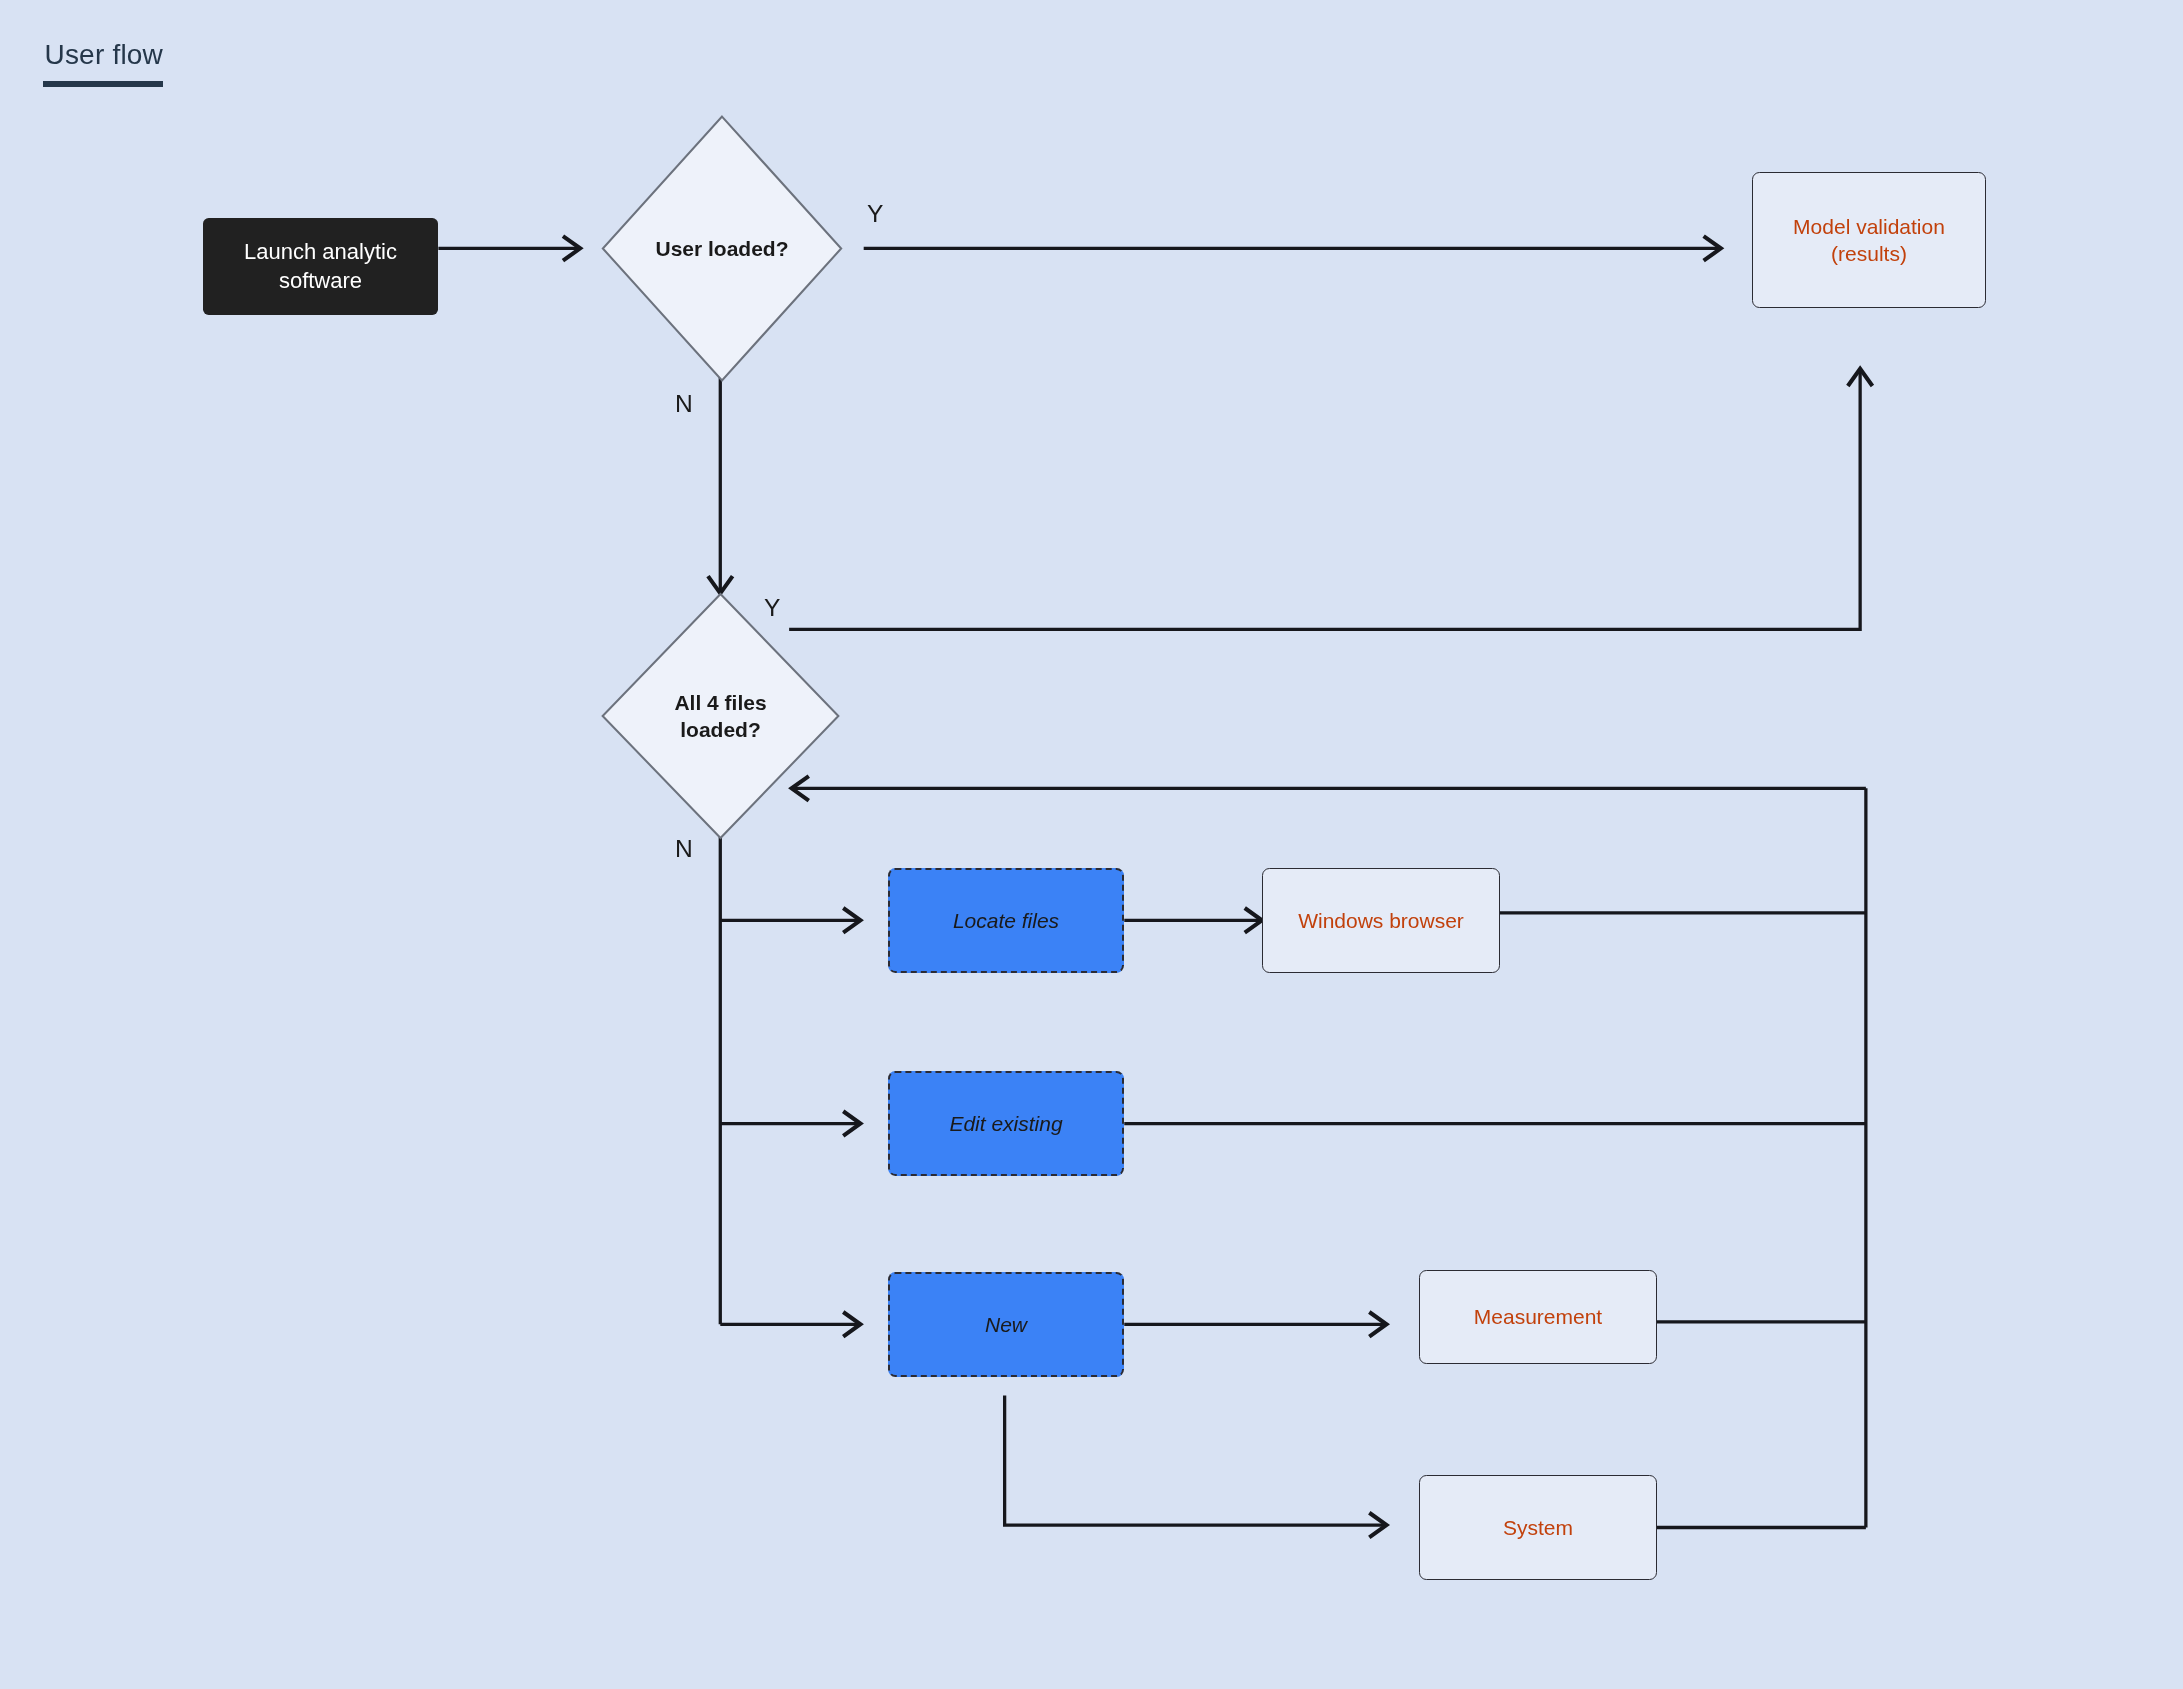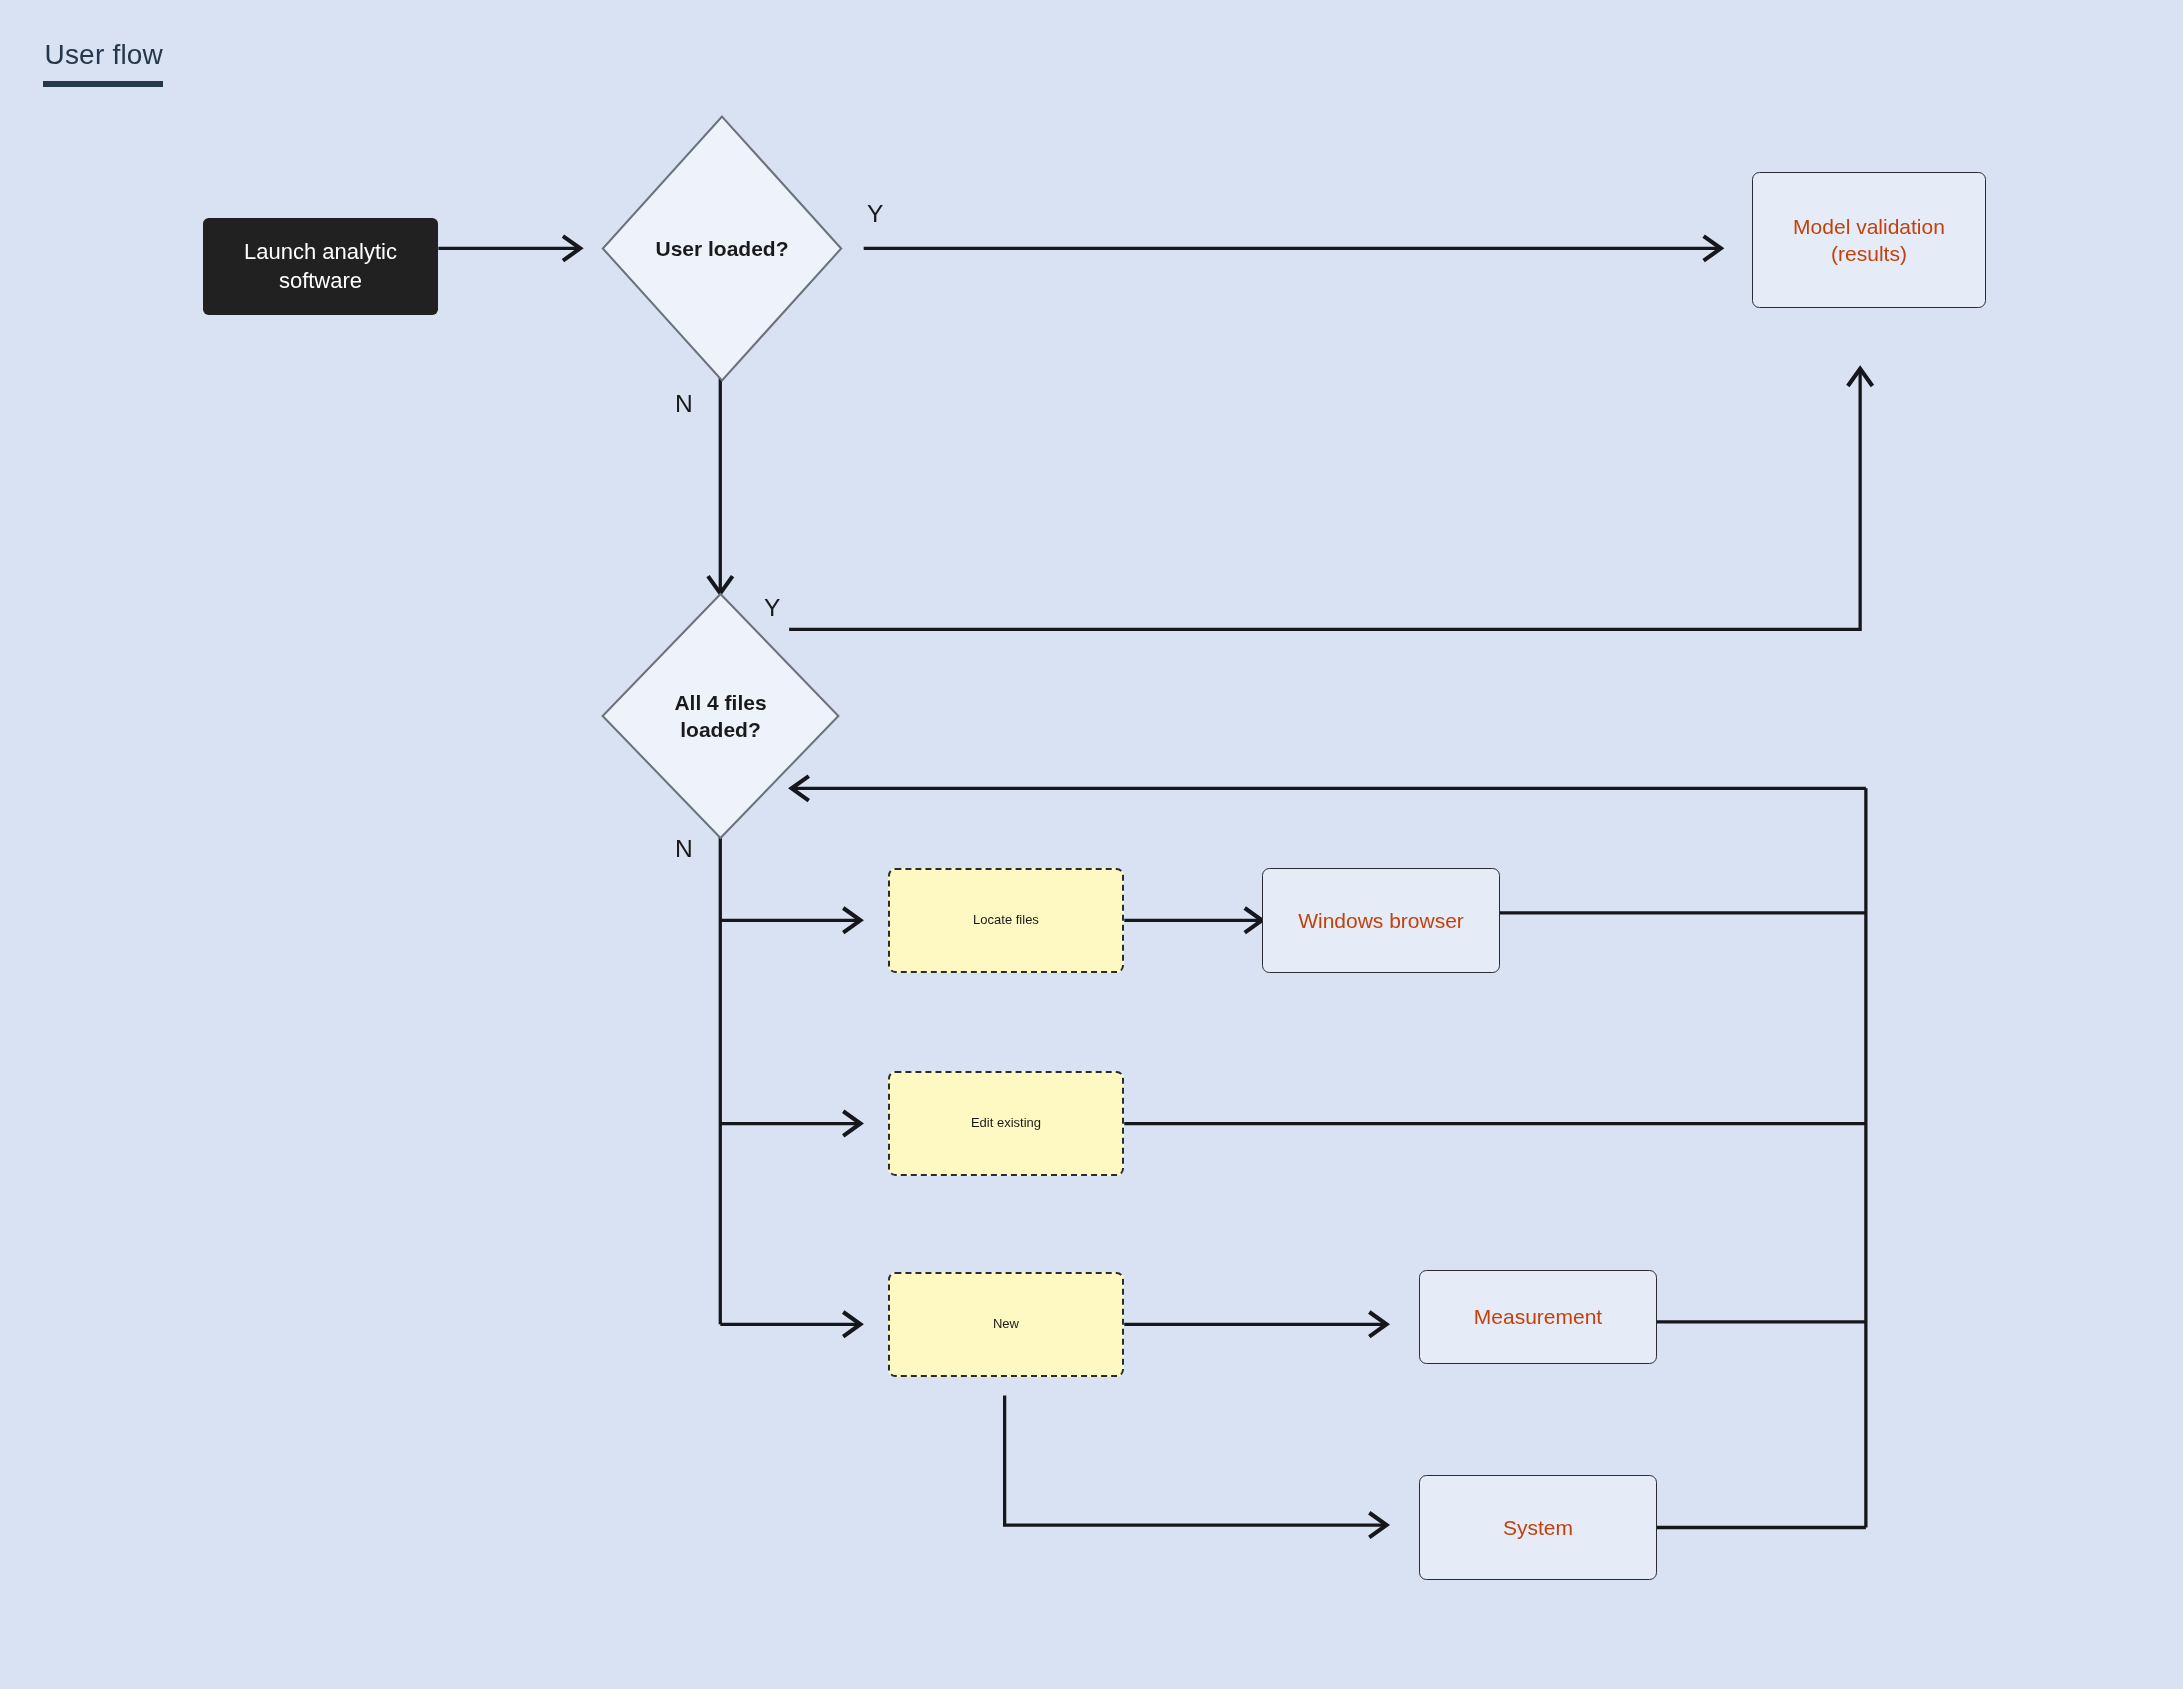--- a/index.html
+++ b/index.html
@@ -62,26 +62,27 @@
   .node-solid {
     background: #e5ebf7;
     border: 1.6px solid #2b2b33;
     border-radius: 7.4px;
     color: #c2410c;
     font-size: 21px;
     padding: 6.6px 11.5px;
   }
 
   .node-dashed {
-    background: #fef9c3;
+    background: #3b82f6;
     border: 2.5px dashed #2b2b33;
     border-radius: 7.4px;
     color: #1a1a1a;
-    font-size: 13px;
+    font-size: 21px;
     padding: 6.6px 11.5px;
+    font-style: italic;
   }
 
   
   .diamond-wrap {
     position: absolute;
   }
   .diamond-wrap svg {
     position: absolute;
     left: 0;
     top: 0;

